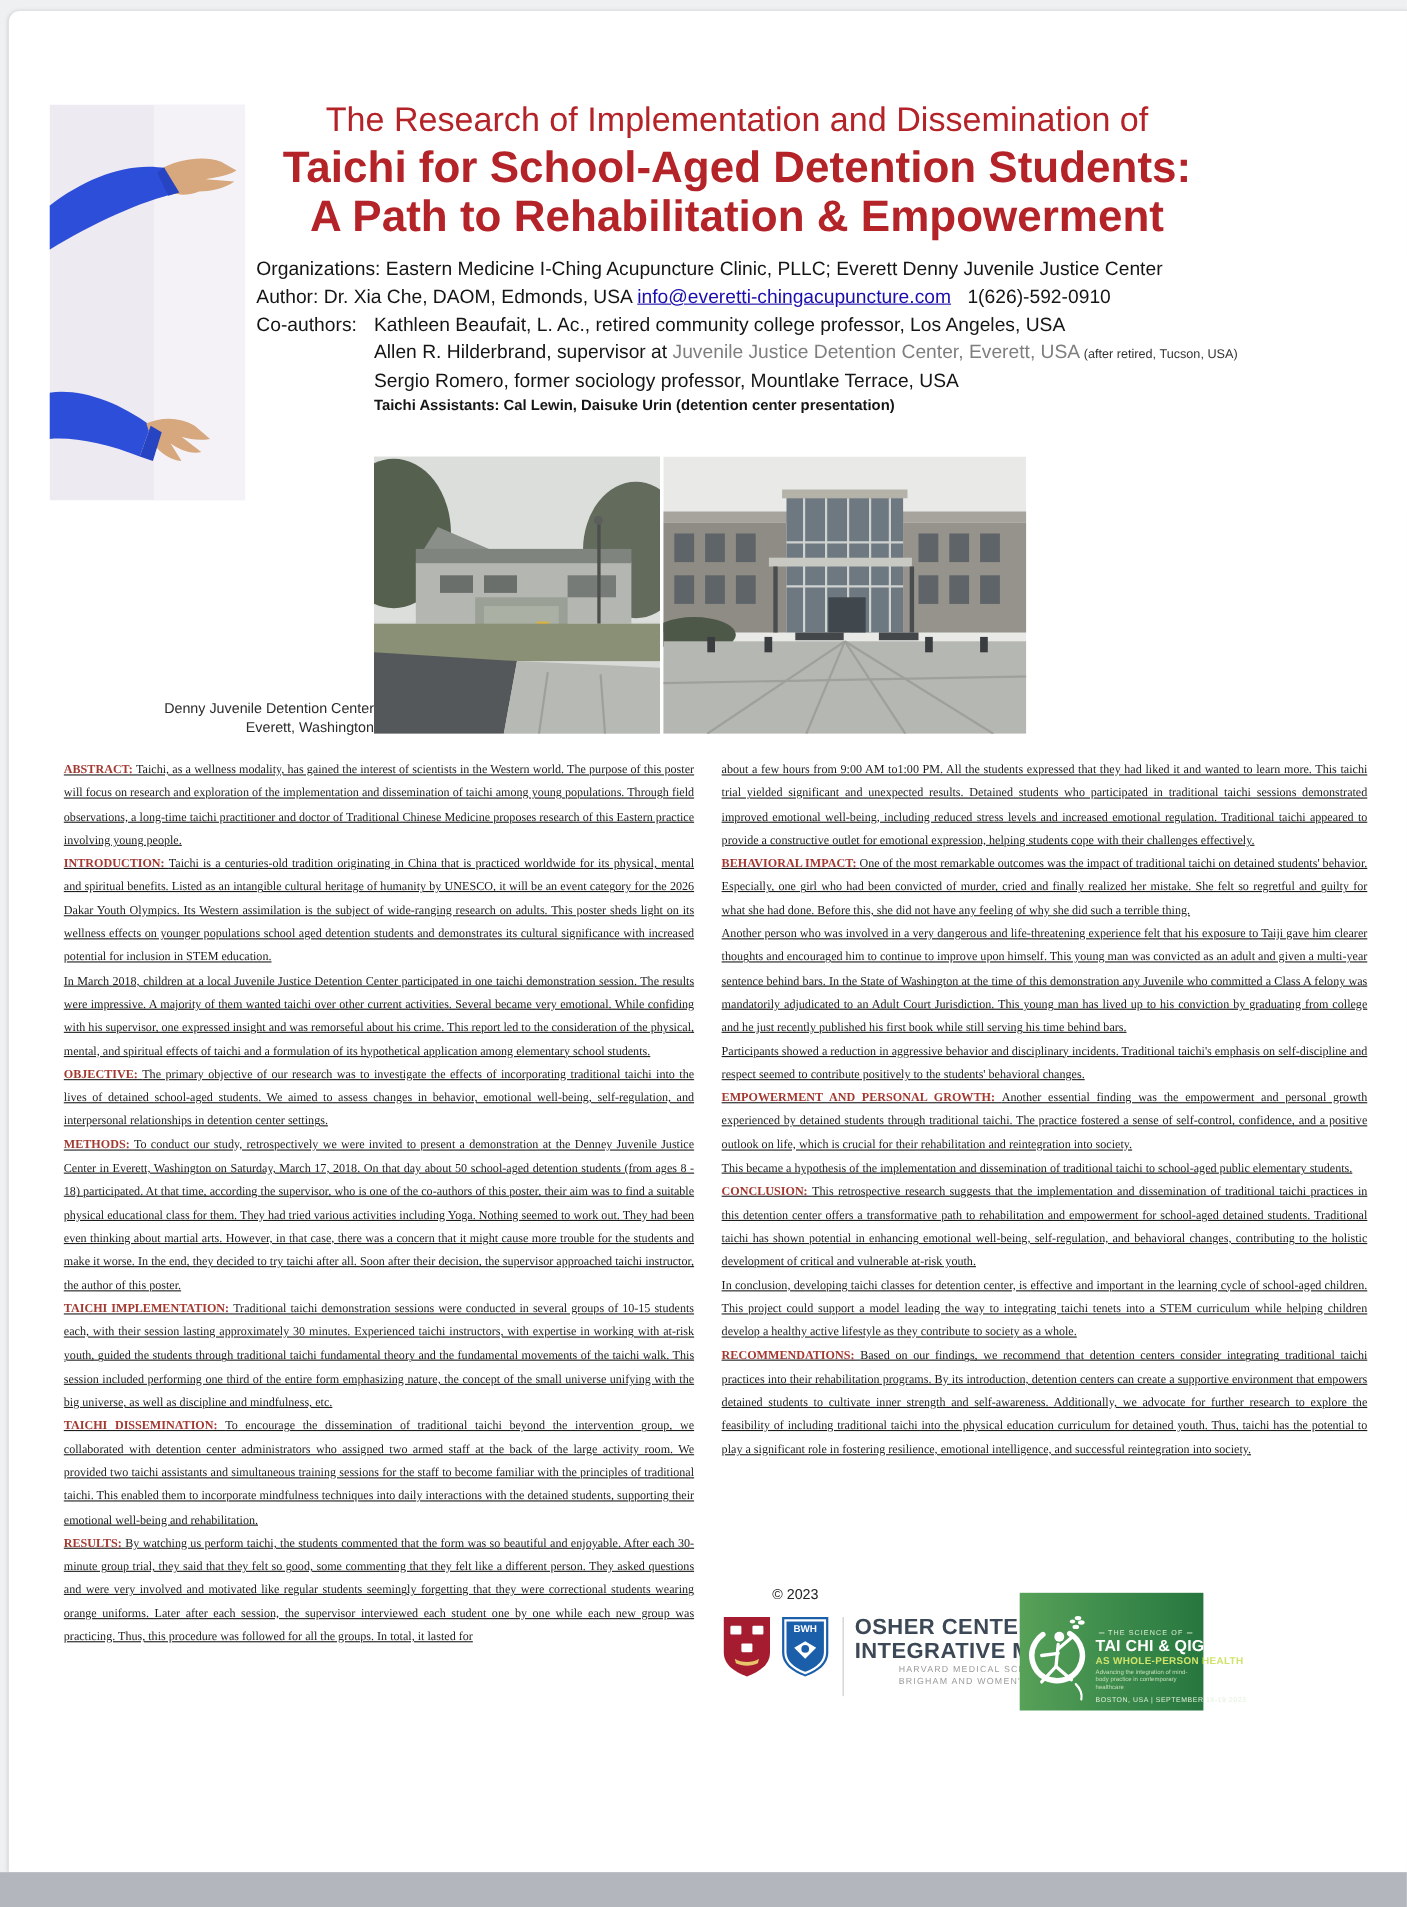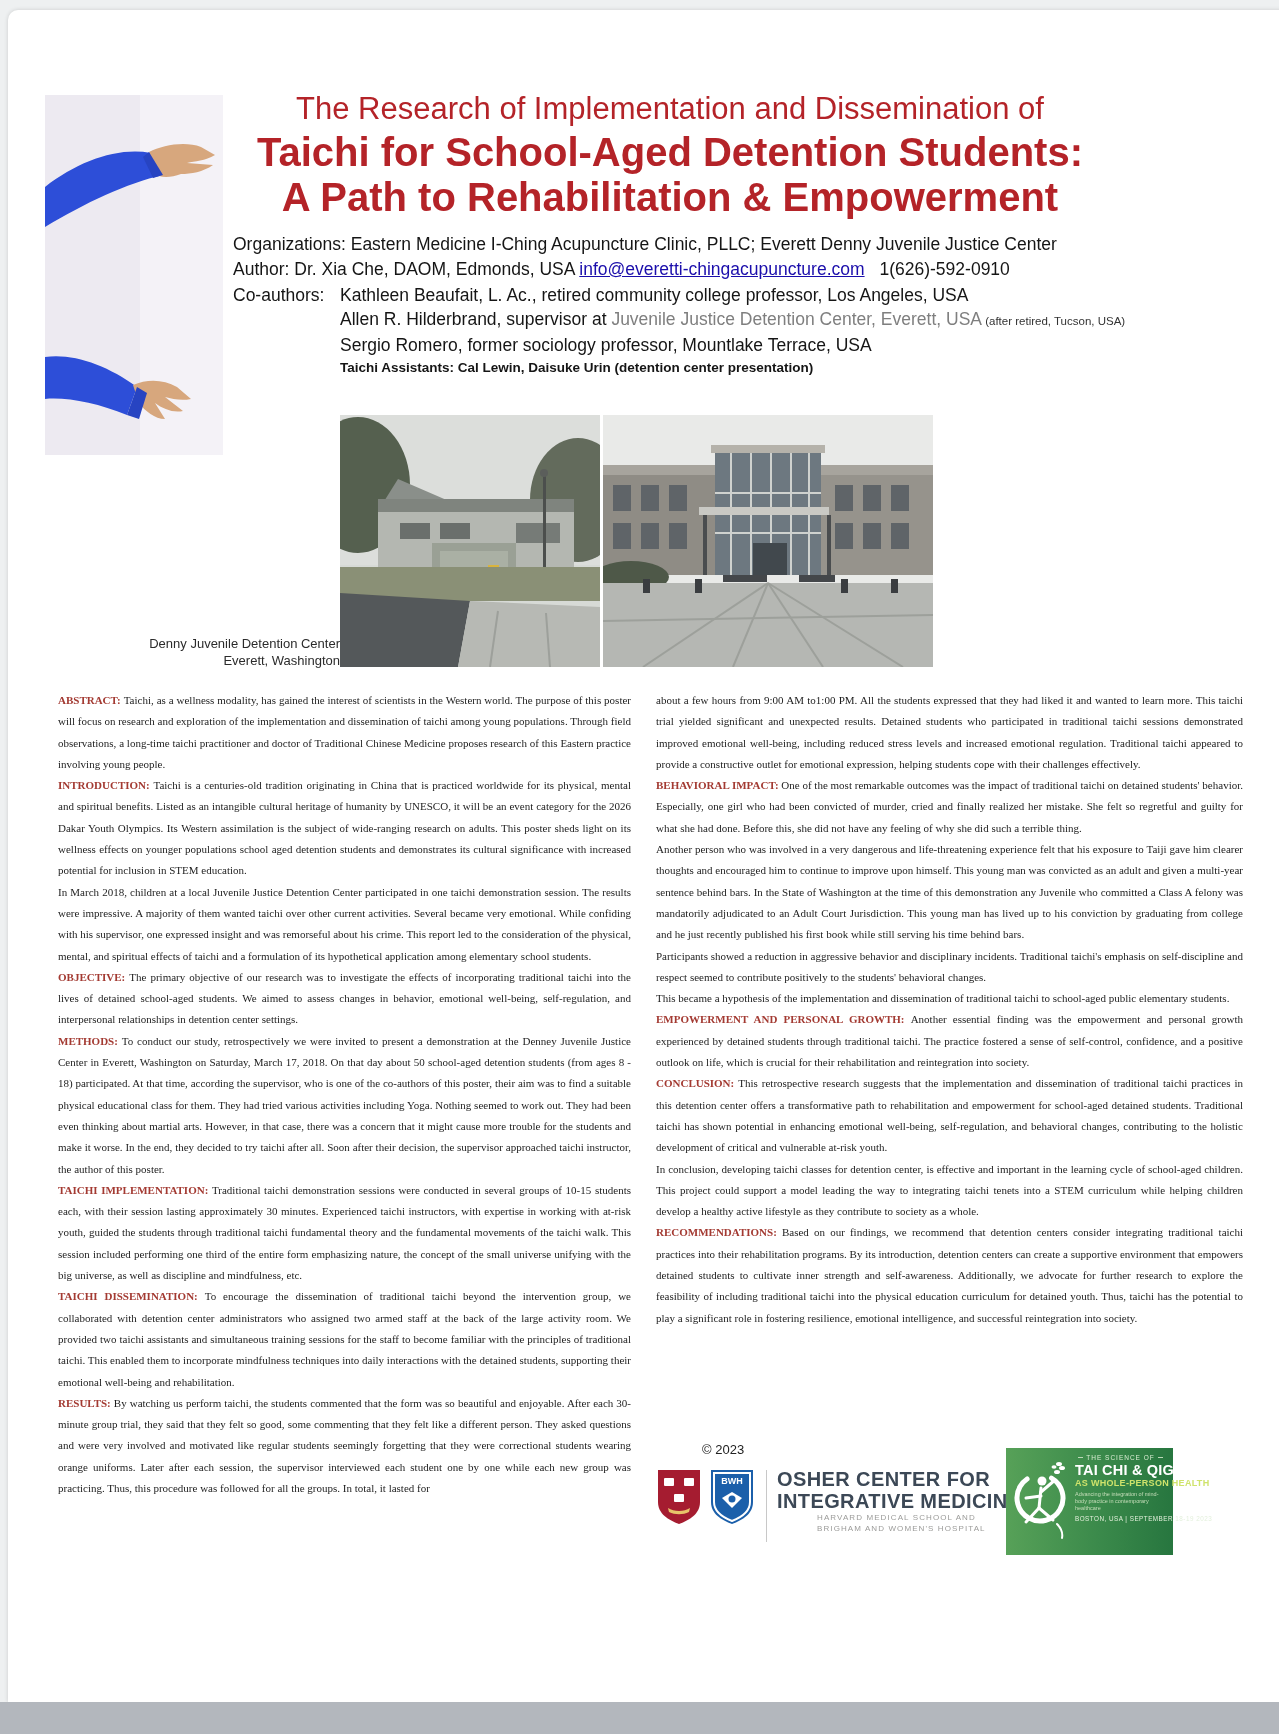--- a/index.html
+++ b/index.html
@@ -34,38 +34,39 @@
   
   .photo1{position:absolute;left:332px;top:405px;}
   .photo2{position:absolute;left:595px;top:405px;}
   .caption{position:absolute;left:140px;top:625px;width:192px;text-align:right;font-size:13px;line-height:17px;color:#2b2b2b;}
   
   .col{
     position:absolute;top:680px;
     font-family:"Liberation Serif",serif;
     font-size:11px;line-height:21.3px;color:#1d1d1d;
     text-align:justify;
+    text-decoration:underline;
   }
   .col-left{left:50px;width:573px;}
   .col-right{left:648px;width:587px;}
   .block{margin:0;}
   .sec-head{color:#a33a32;font-weight:bold;}
   
   .copyright{position:absolute;left:650px;top:1432px;font-family:Liberation Sans, sans-serif;font-size:13px;color:#222;margin-left:44px;}
   .logos{position:absolute;left:648px;top:1458px;display:flex;align-items:flex-start;}
   .shield{margin-right:7px;}
   .logo-divider{width:1px;height:72px;background:#c8c8c8;margin:2px 10px 0 4px;}
   .osher .l1,.osher .l2{font-size:20px;font-weight:700;color:#3c4856;line-height:22px;letter-spacing:.4px;}
   .osher .sub{font-size:8px;color:#9b9b99;letter-spacing:1.1px;line-height:10px;margin-top:1px;margin-left:40px;}
   .osher .sub:first-of-type{margin-top:5px;}
   
   .banner{
-    position:absolute;left:998px;top:1438px;width:167px;height:107px;
+    position:absolute;left:919px;top:1438px;width:167px;height:107px;
     background:linear-gradient(90deg,#57a158 0%,#3b8a4b 55%,#27763f 100%);
-    display:flex;align-items:flex-start;padding:6px 7px;box-sizing:border-box;
+    display:flex;align-items:flex-end;padding:6px 7px;box-sizing:border-box;
   }
   .banner-figure{flex:none;margin-right:6px;}
   .banner-text{flex:1;min-width:0;}
   .banner-pre{display:flex;align-items:center;font-size:6.5px;color:#d9ecd2;letter-spacing:1px;white-space:nowrap;}
   .hl{flex:1;height:1px;background:#bcd8b8;margin:0 3px;}
   .banner-t1{font-size:14.5px;font-weight:700;color:#ffffff;letter-spacing:.2px;line-height:16px;margin-top:1px;white-space:nowrap;}
   .banner-t2{font-size:9px;font-weight:700;color:#cfe36b;letter-spacing:.3px;line-height:11px;white-space:nowrap;}
   .banner-t3{font-size:5.5px;color:#c6deba;line-height:6.8px;margin-top:2px;}
   .banner-t4{font-size:6.3px;color:#e3f0dc;letter-spacing:.5px;margin-top:4px;white-space:nowrap;}
 </style>
@@ -204,22 +205,22 @@
       <p class="block"><span class="sec-head">METHODS: </span>To conduct our study, retrospectively we were invited to present a demonstration at the Denney Juvenile Justice Center in Everett, Washington on Saturday, March 17, 2018. On that day about 50 school-aged detention students (from ages 8 - 18) participated. At that time, according the supervisor, who is one of the co-authors of this poster, their aim was to find a suitable physical educational class for them. They had tried various activities including Yoga. Nothing seemed to work out. They had been even thinking about martial arts. However, in that case, there was a concern that it might cause more trouble for the students and make it worse. In the end, they decided to try taichi after all. Soon after their decision, the supervisor approached taichi instructor, the author of this poster.</p>
       <p class="block"><span class="sec-head">TAICHI IMPLEMENTATION: </span>Traditional taichi demonstration sessions were conducted in several groups of 10-15 students each, with their session lasting approximately 30 minutes. Experienced taichi instructors, with expertise in working with at-risk youth, guided the students through traditional taichi fundamental theory and the fundamental movements of the taichi walk. This session included performing one third of the entire form emphasizing nature, the concept of the small universe unifying with the big universe, as well as discipline and mindfulness, etc.</p>
       <p class="block"><span class="sec-head">TAICHI DISSEMINATION: </span>To encourage the dissemination of traditional taichi beyond the intervention group, we collaborated with detention center administrators who assigned two armed staff at the back of the large activity room. We provided two taichi assistants and simultaneous training sessions for the staff to become familiar with the principles of traditional taichi. This enabled them to incorporate mindfulness techniques into daily interactions with the detained students, supporting their emotional well-being and rehabilitation.</p>
       <p class="block"><span class="sec-head">RESULTS: </span>By watching us perform taichi, the students commented that the form was so beautiful and enjoyable. After each 30-minute group trial, they said that they felt so good, some commenting that they felt like a different person. They asked questions and were very involved and motivated like regular students seemingly forgetting that they were correctional students wearing orange uniforms. Later after each session, the supervisor interviewed each student one by one while each new group was practicing. Thus, this procedure was followed for all the groups. In total, it lasted for</p>
     </div>
   <div class="col col-right">
       <p class="block">about a few hours from 9:00 AM to1:00 PM. All the students expressed that they had liked it and wanted to learn more. This taichi trial yielded significant and unexpected results. Detained students who participated in traditional taichi sessions demonstrated improved emotional well-being, including reduced stress levels and increased emotional regulation. Traditional taichi appeared to provide a constructive outlet for emotional expression, helping students cope with their challenges effectively.</p>
       <p class="block"><span class="sec-head">BEHAVIORAL IMPACT: </span>One of the most remarkable outcomes was the impact of traditional taichi on detained students' behavior. Especially, one girl who had been convicted of murder, cried and finally realized her mistake. She felt so regretful and guilty for what she had done. Before this, she did not have any feeling of why she did such a terrible thing.</p>
       <p class="block">Another person who was involved in a very dangerous and life-threatening experience felt that his exposure to Taiji gave him clearer thoughts and encouraged him to continue to improve upon himself.  This young man was convicted as an adult and given a multi-year sentence behind bars.  In the State of Washington at the time of this demonstration any Juvenile who committed a Class A felony was mandatorily adjudicated to an Adult Court Jurisdiction.  This young man has lived up to his conviction by graduating from college and he just recently published his first book while still serving his time behind bars.</p>
       <p class="block">Participants showed a reduction in aggressive behavior and disciplinary incidents. Traditional taichi's emphasis on self-discipline and respect seemed to contribute positively to the students' behavioral changes.</p>
+      <p class="block"><span class="sec-head">EMPOWERMENT AND PERSONAL GROWTH: </span>Another essential finding was the empowerment and personal growth experienced by detained students through traditional taichi. The practice fostered a sense of self-control, confidence, and a positive outlook on life, which is crucial for their rehabilitation and reintegration into society.</p>
       <p class="block">This became a hypothesis of the implementation and dissemination of traditional taichi to school-aged public elementary students.</p>
-      <p class="block"><span class="sec-head">EMPOWERMENT AND PERSONAL GROWTH: </span>Another essential finding was the empowerment and personal growth experienced by detained students through traditional taichi. The practice fostered a sense of self-control, confidence, and a positive outlook on life, which is crucial for their rehabilitation and reintegration into society.</p>
       <p class="block"><span class="sec-head">CONCLUSION: </span>This retrospective research suggests that the implementation and dissemination of traditional taichi practices in this detention center offers a transformative path to rehabilitation and empowerment for school-aged detained students. Traditional taichi has shown potential in enhancing emotional well-being, self-regulation, and behavioral changes, contributing to the holistic development of critical and vulnerable at-risk youth.</p>
       <p class="block">In conclusion, developing taichi classes for detention center, is effective and important in the learning cycle of school-aged children. This project could support a model leading the way to integrating taichi tenets into a STEM curriculum while helping children develop a healthy active lifestyle as they contribute to society as a whole.</p>
       <p class="block"><span class="sec-head">RECOMMENDATIONS: </span>Based on our findings, we recommend that detention centers consider integrating traditional taichi practices into their rehabilitation programs. By its introduction, detention centers can create a supportive environment that empowers detained students to cultivate inner strength and self-awareness. Additionally, we advocate for further research to explore the feasibility of including traditional taichi into the physical education curriculum for detained youth. Thus, taichi has the potential to play a significant role in fostering resilience, emotional intelligence, and successful reintegration into society.</p>
     </div>
 
   <div class="copyright">© 2023</div>
 
   <div class="logos">
     <svg class="shield" width="46" height="58" viewBox="0 0 46 58">
       <path d="M2 2 h42 v32 c0 12 -10.5 18 -21 22 C12.5 52 2 46 2 34 Z" fill="#A51C30"></path>

